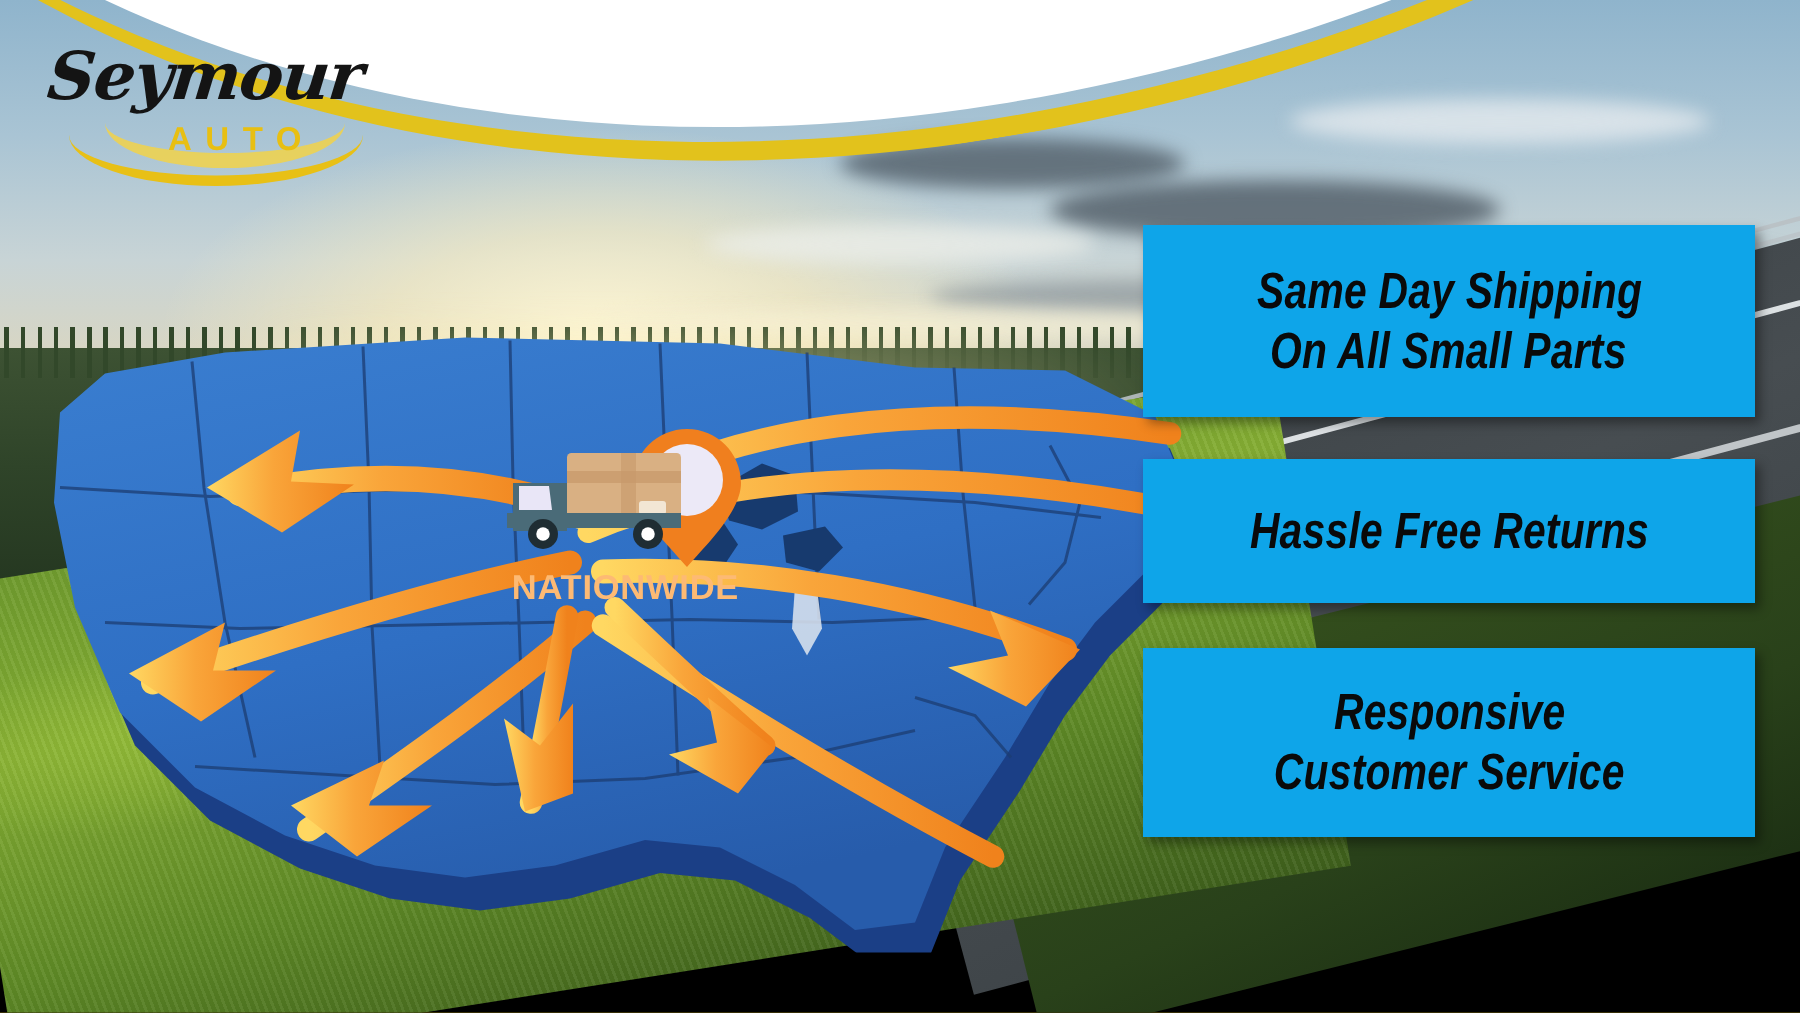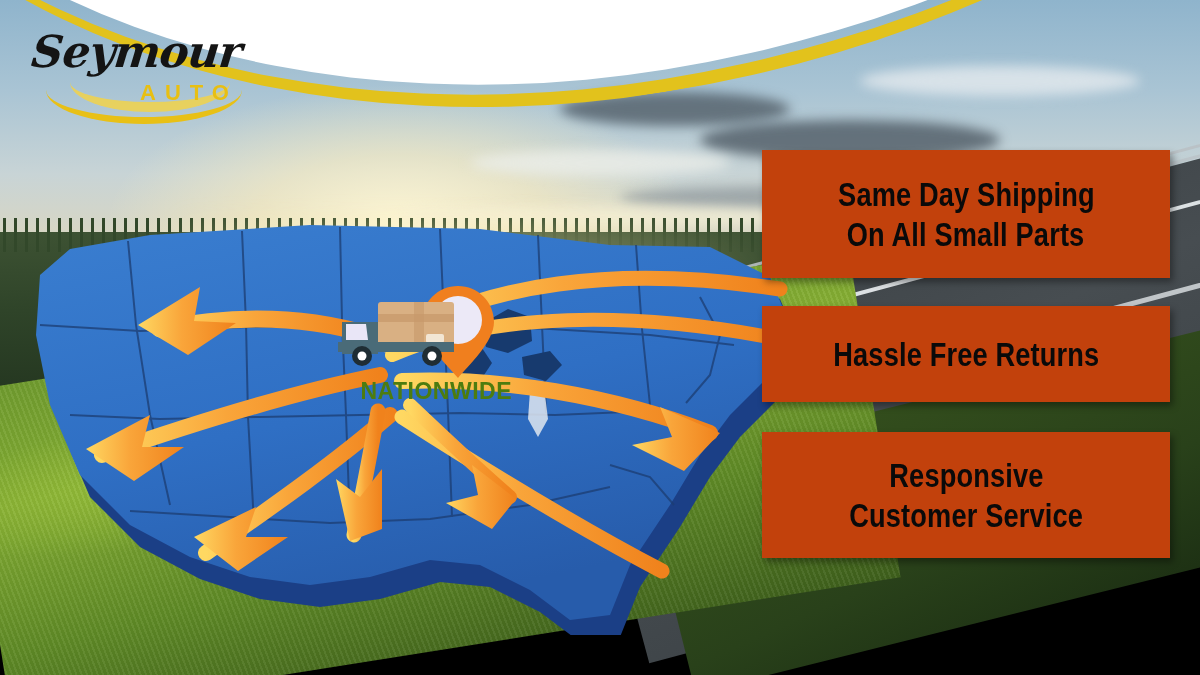--- a/index.html
+++ b/index.html
@@ -75,52 +75,53 @@
   
   .logo{position:absolute;left:26px;top:18px;width:220px;height:100px;}
   .logo-word{
     font-family:"DejaVu Serif", serif;font-style:italic;font-weight:700;
     font-size:44px;color:#141414;letter-spacing:-1px;
     position:absolute;left:6px;top:8px;transform:skewX(-6deg);
   }
   .logo-auto{
     position:absolute;left:86px;top:62px;
     font-family:"Liberation Sans", sans-serif;font-weight:700;
-    font-size:22px;color:#e8bf12;letter-spacing:9px;margin-left:28px;
+    font-size:22px;color:#e8bf12;letter-spacing:9px;
   }
   .logo-swoosh{
     position:absolute;left:20px;top:72px;width:196px;height:34px;
     border-bottom:7px solid #e8c016;border-radius:0 0 50% 50%/0 0 100% 100%;
     box-sizing:border-box;
   }
   .logo-swoosh2{
     position:absolute;left:44px;top:64px;width:160px;height:30px;
     border-bottom:10px solid #f2d34a;border-radius:0 0 50% 50%/0 0 100% 100%;
     box-sizing:border-box;opacity:.85;
   }
 
   
   .map-wrap{position:absolute;left:10px;top:205px;width:800px;height:430px;}
   .map-svg{position:absolute;left:0;top:0;}
 
   
   .delivery{position:absolute;left:322px;top:282px;width:190px;height:170px;}
   .nw-text{
-    position:absolute;left:0;top:98px;width:190px;text-align:right;
+    position:absolute;left:0;top:98px;width:190px;text-align:center;
     font-family:"Liberation Sans", sans-serif;font-weight:700;
-    color:#4d7c0f;line-height:1.0;
+    color:#fdba74;line-height:1.0;
   }
   .nw-1{font-size:23px;letter-spacing:.5px;}
   .nw-2{font-size:29px;letter-spacing:.5px;margin-top:3px;}
 
   
   .banner{
-    position:absolute;background:#c2410c;
+    position:absolute;background:#0ea5e9;
     display:flex;flex-direction:column;align-items:center;justify-content:center;
     box-shadow:3px 4px 7px rgba(0,0,0,.38);
+    font-style:italic;
   }
   .banner span{
     font-family:"Liberation Sans", sans-serif;
     font-weight:700;color:#0a0a0a;
     font-size:34px;line-height:1.18;white-space:nowrap;
     transform:scaleX(.80);transform-origin:center;letter-spacing:.2px;
   }
   #banner-1{left:762px;top:150px;width:408px;height:128px;}
   #banner-2{left:762px;top:306px;width:408px;height:96px;}
   #banner-3{left:762px;top:432px;width:408px;height:126px;}

